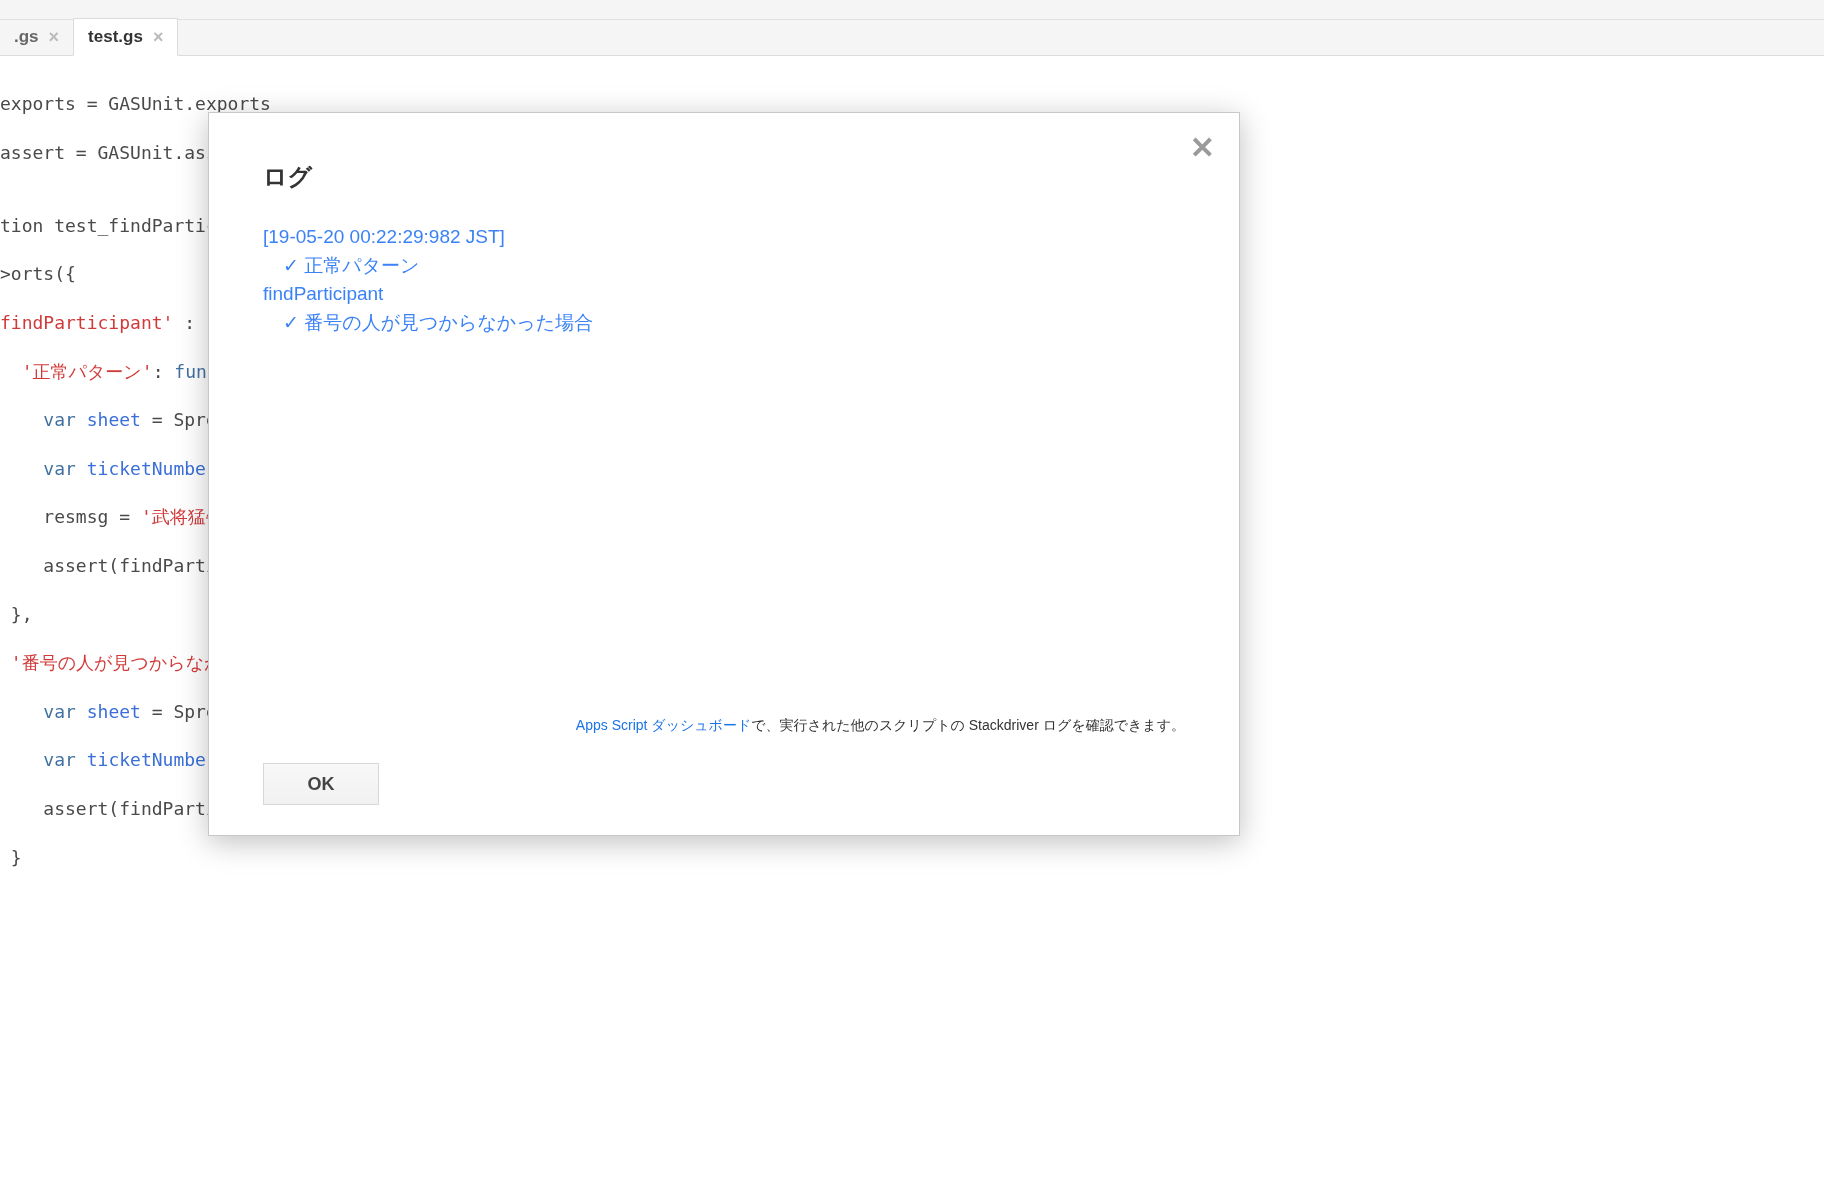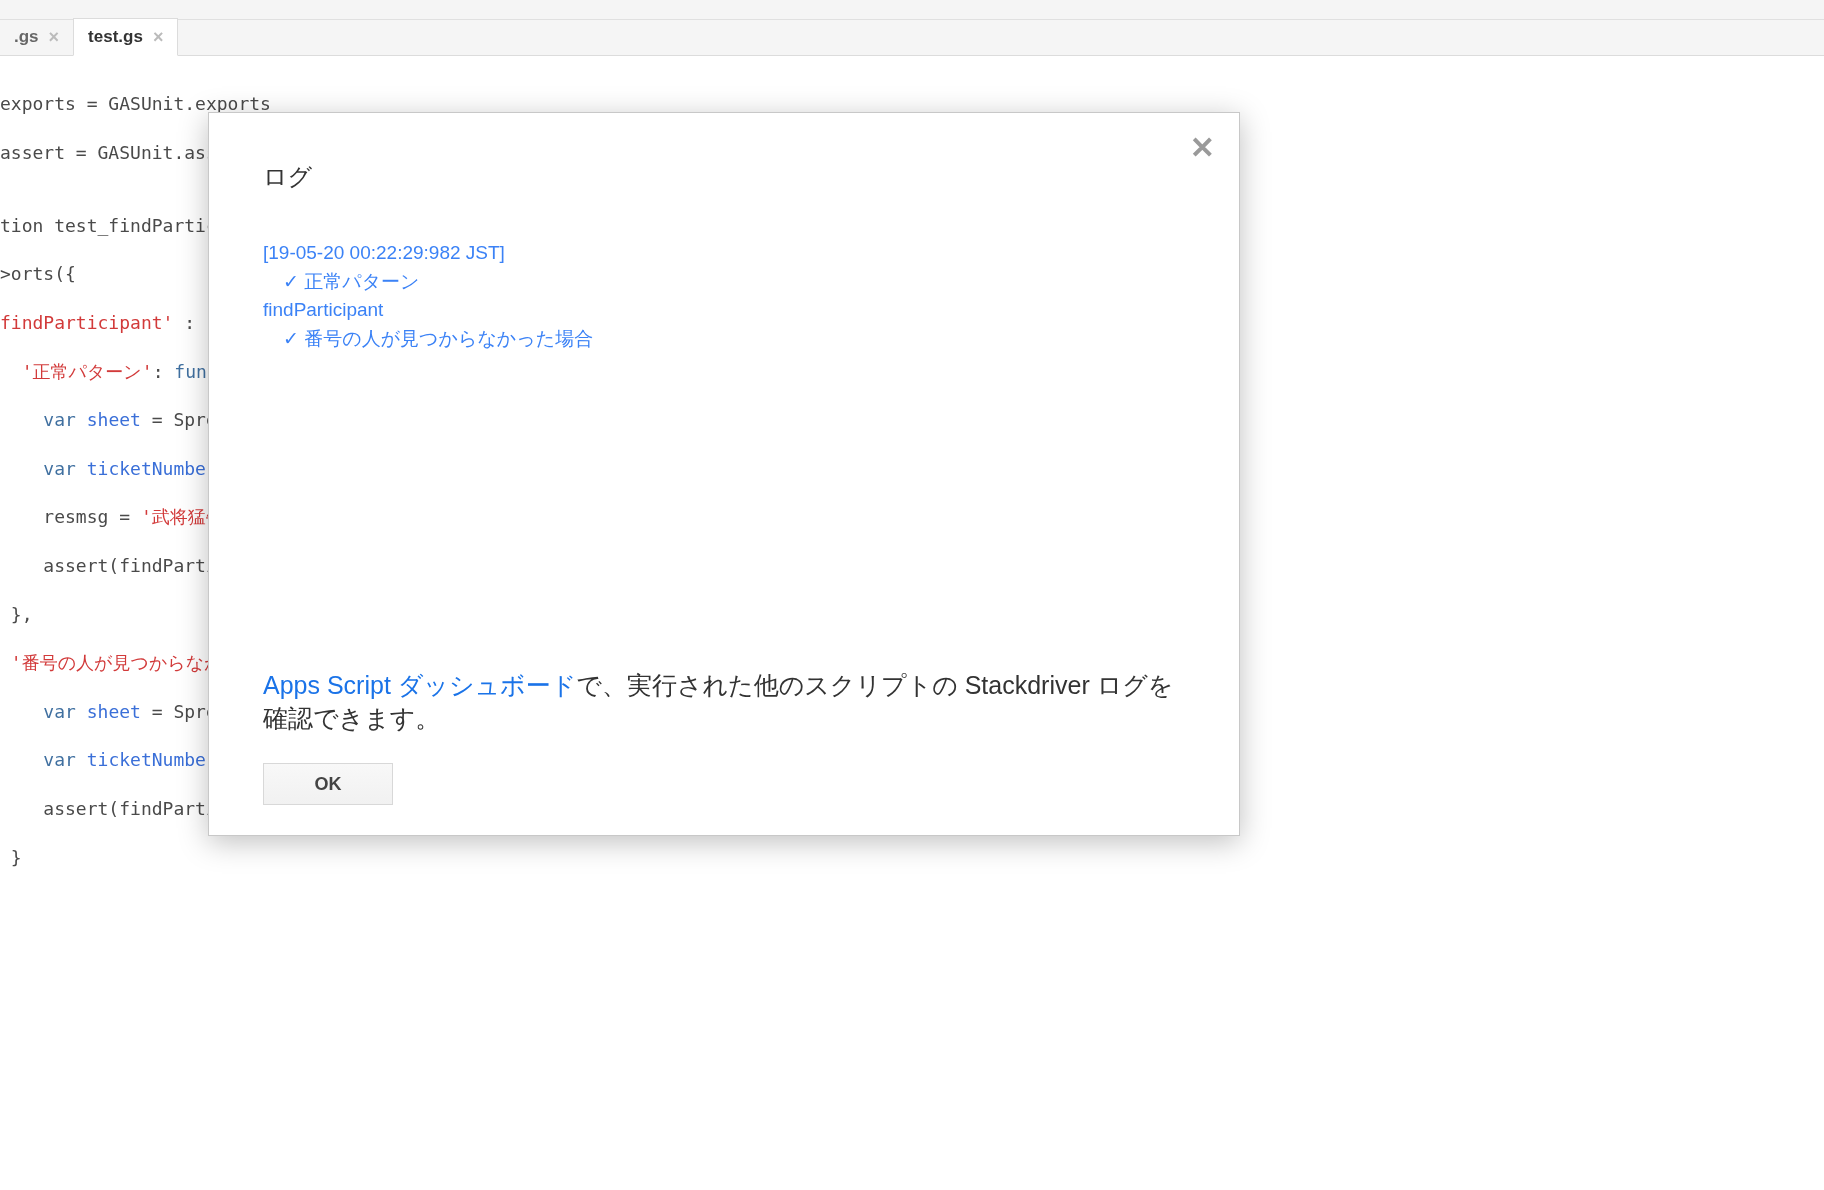--- a/index.html
+++ b/index.html
@@ -85,39 +85,40 @@
       right: 24px;
       font-size: 30px;
       color: #9a9a9a;
       cursor: pointer;
       font-weight: bold;
       line-height: 1;
     }
     .modal-title {
       font-size: 24px;
       color: #333;
-      margin-bottom: 46px;
-      font-weight: 400;
+      margin-bottom: 30px;
+      font-weight: 700;
     }
     .modal-body {
       flex: 1;
       font-size: 19px;
       color: #3b82f6;
       line-height: 1.5;
     }
     .log-line { white-space: pre; }
     .log-indent { padding-left: 20px; }
     .footer-text {
-      font-size: 25px;
+      font-size: 14px;
       color: #333;
       margin-bottom: 28px;
+      text-align: right;
     }
     .footer-text .link { color: #1a73e8; }
     .ok-btn {
-      width: 130px;
+      width: 116px;
       height: 42px;
       background: linear-gradient(#f8f8f8,#f1f1f1);
       border: 1px solid #d8d8d8;
       font-size: 18px;
       font-weight: 600;
       color: #444;
       cursor: pointer;
     }
   </style>
 </head>

